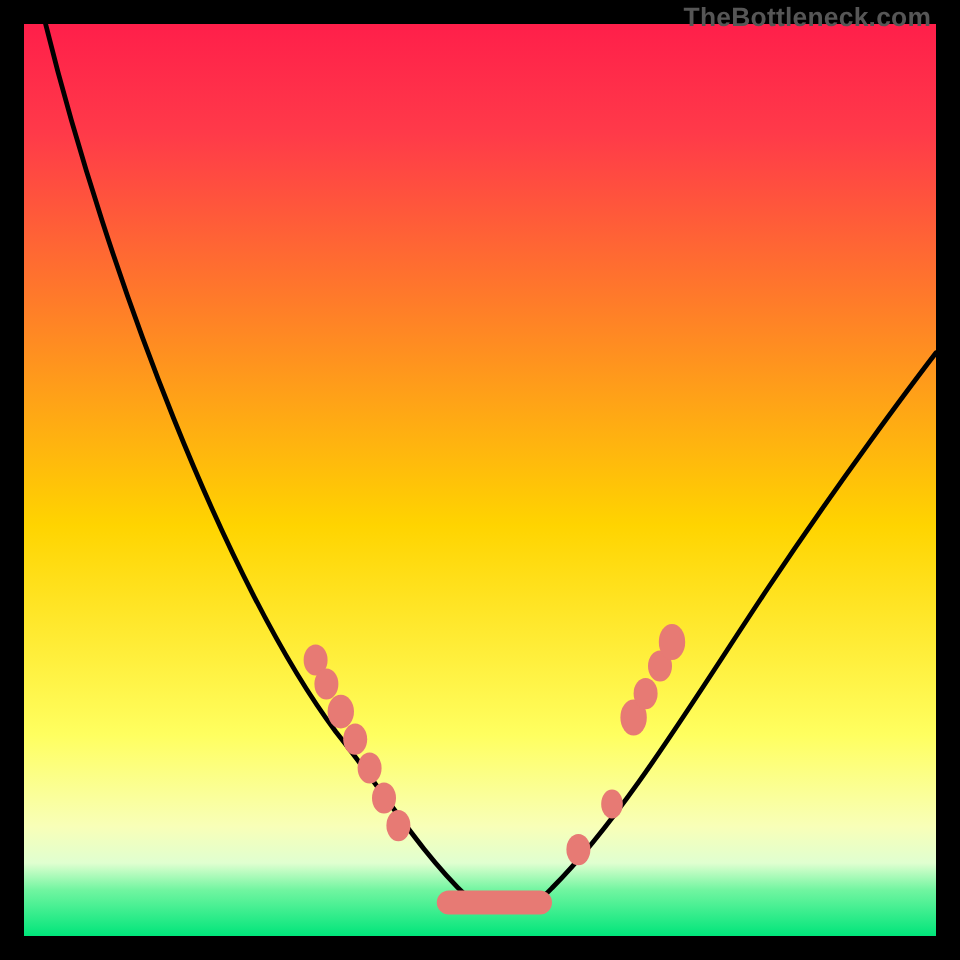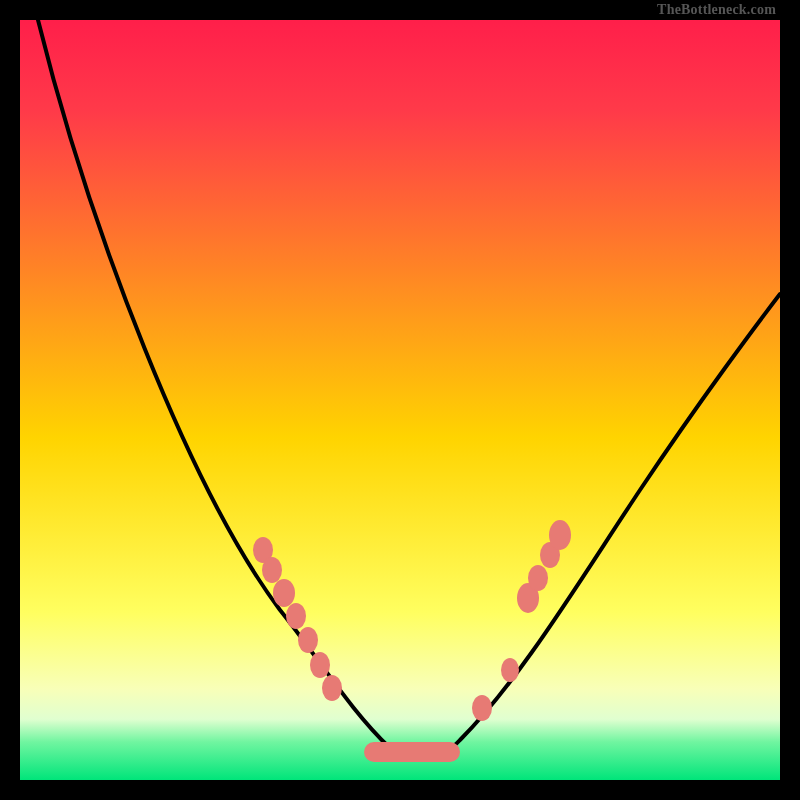--- a/index.html
+++ b/index.html
@@ -22,22 +22,22 @@
     position: absolute;
     left: 0;
     top: 0;
     width: 760px;
     height: 760px;
   }
   .watermark {
     position: absolute;
     top: 2px;
     right: 24px;
-    font-family: Liberation Serif, serif;
-    font-size: 14px;
+    font-family: Liberation Sans, sans-serif;
+    font-size: 22px;
     font-weight: 600;
     color: #565656;
     letter-spacing: 0.2px;
   }
 </style>
 </head>
 <body>
 
 <div class="frame">
   <svg class="plot" viewBox="0 0 760 760">

